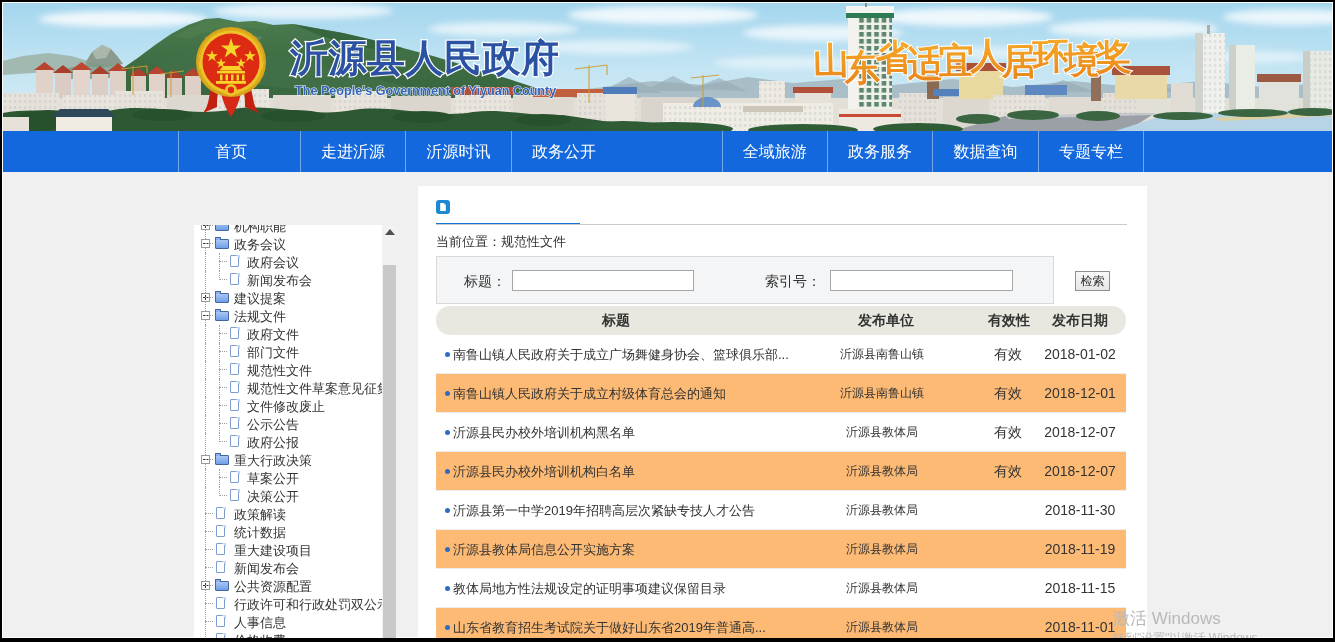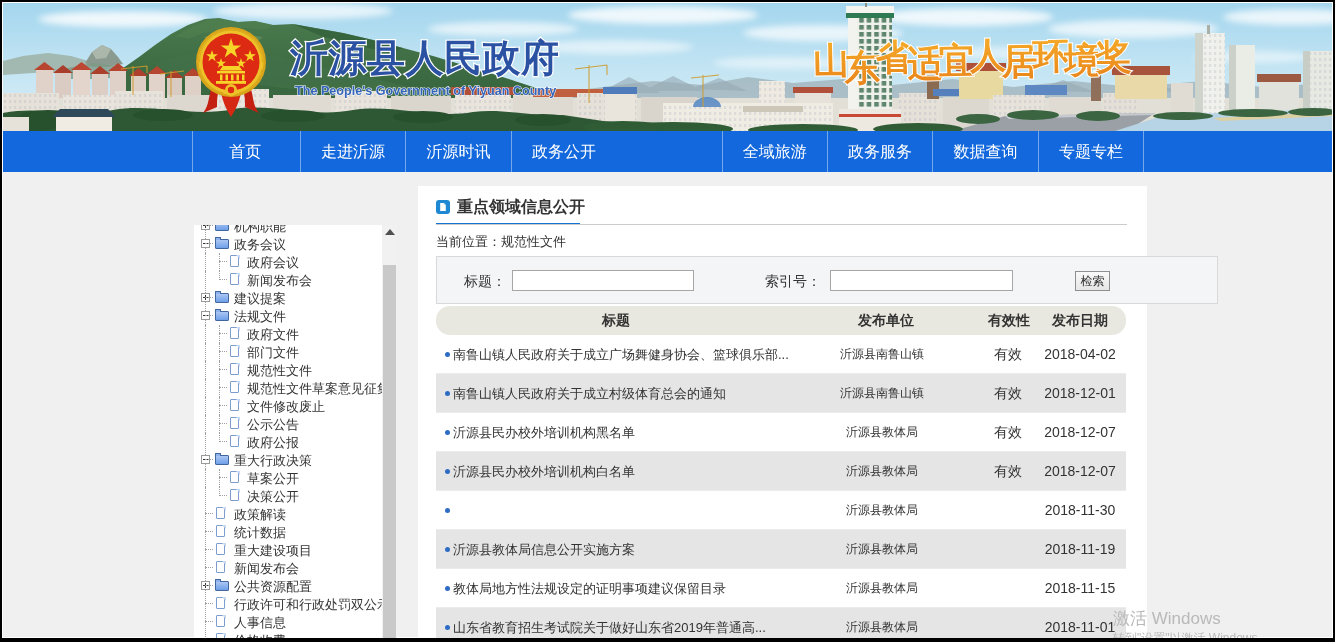--- a/index.html
+++ b/index.html
@@ -18,28 +18,28 @@
 .trow .txt { position:absolute; top:1px; line-height:17px; }
 #scroll { position:absolute; right:0; top:0; width:15px; height:413px; background:#f1f1f1; }
 #thumb { position:absolute; left:1px; top:40px; width:13px; height:373px; background:#c9c9c9; }
 #sarrow { position:absolute; left:3px; top:4px; width:0; height:0; border-left:5px solid transparent; border-right:5px solid transparent; border-bottom:6px solid #505050; }
 #panel { position:absolute; left:418px; top:186px; width:729px; height:452px; background:#fff; }
 #ptitle { position:absolute; left:39px; top:7px; font-size:16px; font-weight:bold; color:#333; line-height:28px; }
 #picon { position:absolute; left:18px; top:14px; width:14px; height:14px; }
 #pline { position:absolute; left:18px; top:38px; width:691px; height:1px; background:#cbcbcb; }
 #pblue { position:absolute; left:18px; top:37px; width:144px; height:2px; background:#1474d4; }
 #crumb { position:absolute; left:18px; top:47px; font-size:13px; color:#333; }
-#sbox { position:absolute; left:18px; top:70px; width:782px; height:48px; border:1px solid #d9d9d9; background:#f4f5f6; }
+#sbox { position:absolute; left:18px; top:70px; width:618px; height:48px; border:1px solid #d9d9d9; background:#f4f5f6; }
 #sbox .lab { position:absolute; top:0; height:48px; line-height:48px; font-size:14px; color:#333; }
 #sbox input { position:absolute; top:13px; height:21px; border:1px solid #a6a6a6; background:#fff; }
 #sbtn { position:absolute; left:638px; top:14px; width:35px; height:20px; border:1px solid #8f8f8f; background:linear-gradient(#f9f9f9,#e6e6e6); font-size:12px; color:#333; text-align:center; line-height:18px; font-family:"Liberation Sans", sans-serif; }
 #thead { position:absolute; left:18px; top:120px; width:690px; height:29px; background:#e9e8e0; font-weight:bold; font-size:14px; color:#333;border-radius:14px; }
 .hc { position:absolute; top:0; height:29px; line-height:29px; transform:translateX(-50%); white-space:nowrap; }
 .row { position:absolute; left:18px; width:690px; height:39px; border-bottom:1px solid #ececec; font-size:14px; }
-.row.alt { background:#e5e5e5; }
+.row.alt { background:#fdba74; }
 .row .bullet { position:absolute; left:9px; top:17px; width:5px; height:5px; border-radius:50%; background:#2e6cc4; }
 .row .t { position:absolute; left:17px; top:0; height:39px; line-height:39px; color:#333; white-space:nowrap; max-width:390px; overflow:hidden; font-size:13px; }
 .cc { position:absolute; top:0; height:39px; line-height:39px; color:#333; white-space:nowrap; transform:translateX(-50%); }
 #wm1 { position:absolute; left:1113px; top:607px; font-size:17px; color:#b9b9b9; }
 #wm2 { position:absolute; left:1113px; top:630px; font-size:12px; color:#b9b9b9; }
 #blackbot { position:absolute; left:0; top:638px; width:1335px; height:4px; background:#000; z-index:60; }
 </style>
 </head>
 <body>
 <div id="frame">
@@ -287,21 +287,21 @@
 </g>
 
 <g font-family="'Liberation Sans',sans-serif">
 <text x="287" y="68" font-size="38" font-weight="bold" fill="#2b51a3" stroke="#ffffff" stroke-width="2.4" paint-order="stroke" letter-spacing="0.5">沂源县人民政府</text>
 <text x="292" y="91.5" font-size="12.6" font-weight="bold" fill="#3565bb" stroke="#ffffff" stroke-width="1" paint-order="stroke">The People's Government of Yiyuan County</text>
 <text x="810" y="70" font-size="36" font-weight="bold" fill="url(#goldg)" stroke="#ffffff" stroke-width="2" paint-order="stroke" letter-spacing="-4.6" transform="rotate(-1.2 965 60)"><tspan dy="-3">山</tspan><tspan dy="8">东</tspan><tspan dy="-10">省</tspan><tspan dy="7">适</tspan><tspan dy="-2">宜</tspan><tspan dy="-5">人</tspan><tspan dy="7">居</tspan><tspan dy="-5">环</tspan><tspan dy="5">境</tspan><tspan dy="-3">奖</tspan></text>
 </g>
 </svg>
   </div>
   <div id="nav">
-      <div class="navitem" style="left: 189px; width: 105.4px;">首页</div>
+      <div class="navitem" style="left: 175px; width: 105.4px;">首页</div>
       <div class="navitem" style="left: 296.9px; width: 105.4px;">走进沂源</div>
       <div class="navitem" style="left: 402.3px; width: 105.4px;">沂源时讯</div>
       <div class="navitem" style="left: 507.7px; width: 105.4px;">政务公开</div>
       <div class="navitem" style="left: 718.5px; width: 105.4px;">全域旅游</div>
       <div class="navitem" style="left: 823.9px; width: 105.4px;">政务服务</div>
       <div class="navitem" style="left: 929.3px; width: 105.4px;">数据查询</div>
       <div class="navitem" style="left: 1034.7px; width: 105.4px;">专题专栏</div>
       <div class="last" style="left: 1140.1px;"></div>
     </div>
   <div id="treebox">
@@ -497,21 +497,20 @@
         <div id="sarrow"></div>
         <div id="thumb"></div>
       </div>
   </div>
   <div id="panel">
     <svg id="picon" viewBox="0 0 14 14">
         <rect x="0" y="0" width="14" height="14" rx="3" fill="#1e88d2"></rect>
         <path d="M4.2 3h3.6l2 2v6H4.2z" fill="#fff"></path>
         <path d="M7.8 3l2 2h-2z" fill="#bcdcf2"></path>
       </svg>
-    <div id="ptitle">重点领域信息公开</div>
     <div id="pblue"></div>
     <div id="pline"></div>
     <div id="crumb">当前位置：规范性文件</div>
     <div id="sbox">
       <span class="lab" style="left:27px">标题：</span>
       <input style="left: 75px; width: 182px;">
       <span class="lab" style="left:328px">索引号：</span>
       <input style="left: 393px; width: 183px;">
       <div id="sbtn">检索</div>
     </div>
@@ -519,21 +518,21 @@
       <span class="hc" style="left:180px">标题</span>
       <span class="hc" style="left:450px">发布单位</span>
       <span class="hc" style="left:573px">有效性</span>
       <span class="hc" style="left:644px">发布日期</span>
     </div>
   <div class="row" style="top:149px">
         <span class="bullet"></span>
         <span class="t">南鲁山镇人民政府关于成立广场舞健身协会、篮球俱乐部...</span>
         <span class="cc" style="left:446px;font-size:12px">沂源县南鲁山镇</span>
         <span class="cc" style="left:572px">有效</span>
-        <span class="cc" style="left:644px">2018-04-02</span>
+        <span class="cc" style="left:644px">2018-01-02</span>
       </div>
       <div class="row alt" style="top:188px">
         <span class="bullet"></span>
         <span class="t">南鲁山镇人民政府关于成立村级体育总会的通知</span>
         <span class="cc" style="left:446px;font-size:12px">沂源县南鲁山镇</span>
         <span class="cc" style="left:572px">有效</span>
         <span class="cc" style="left:644px">2018-12-01</span>
       </div>
       <div class="row" style="top:227px">
         <span class="bullet"></span>
@@ -544,20 +543,21 @@
       </div>
       <div class="row alt" style="top:266px">
         <span class="bullet"></span>
         <span class="t">沂源县民办校外培训机构白名单</span>
         <span class="cc" style="left:446px;font-size:12px">沂源县教体局</span>
         <span class="cc" style="left:572px">有效</span>
         <span class="cc" style="left:644px">2018-12-07</span>
       </div>
       <div class="row" style="top:305px">
         <span class="bullet"></span>
+        <span class="t">沂源县第一中学2019年招聘高层次紧缺专技人才公告</span>
         <span class="cc" style="left:446px;font-size:12px">沂源县教体局</span>
         <span class="cc" style="left:644px">2018-11-30</span>
       </div>
       <div class="row alt" style="top:344px">
         <span class="bullet"></span>
         <span class="t">沂源县教体局信息公开实施方案</span>
         <span class="cc" style="left:446px;font-size:12px">沂源县教体局</span>
         <span class="cc" style="left:644px">2018-11-19</span>
       </div>
       <div class="row" style="top:383px">

